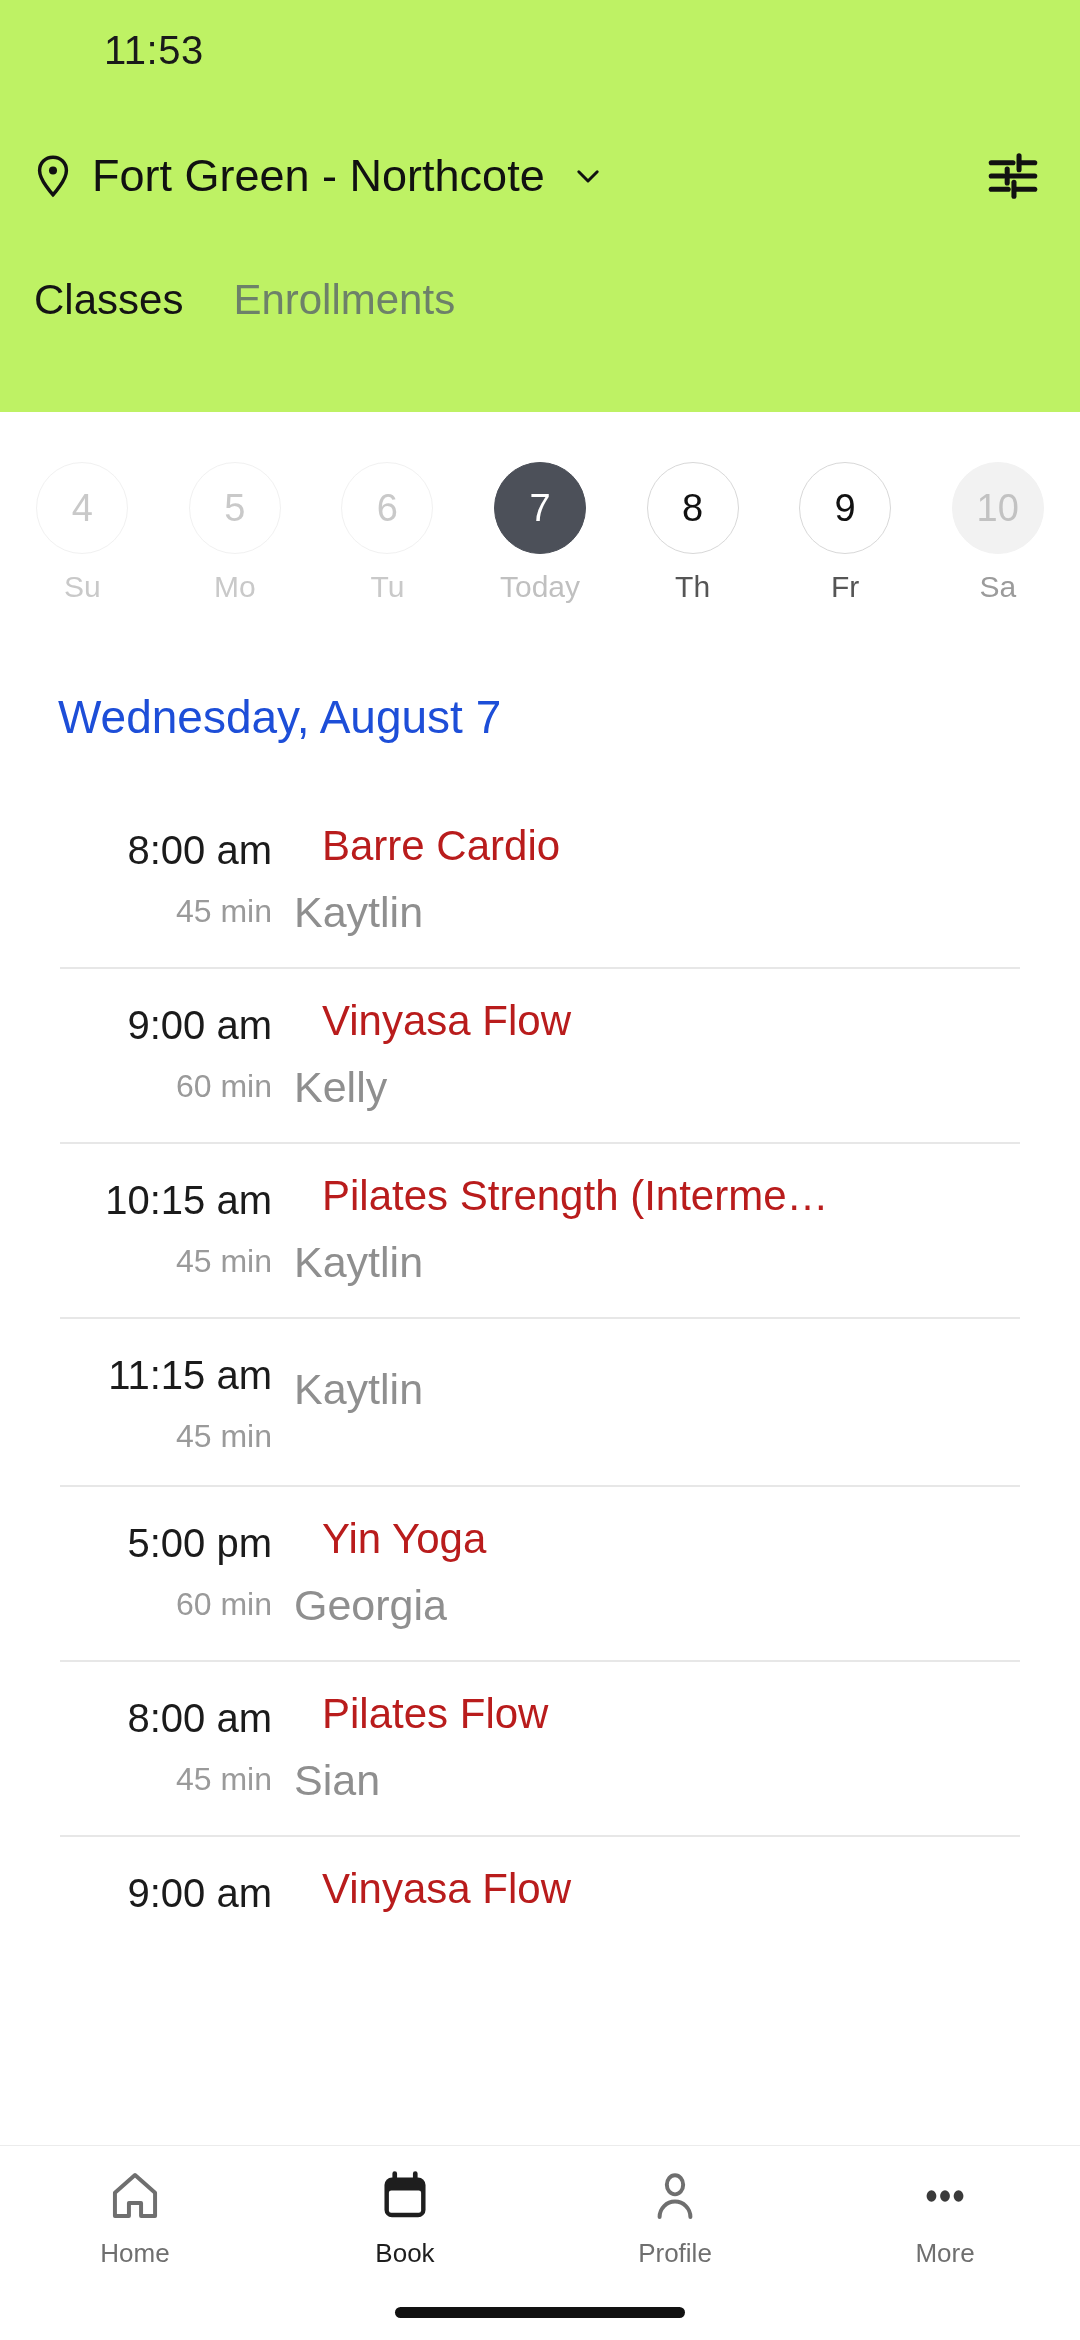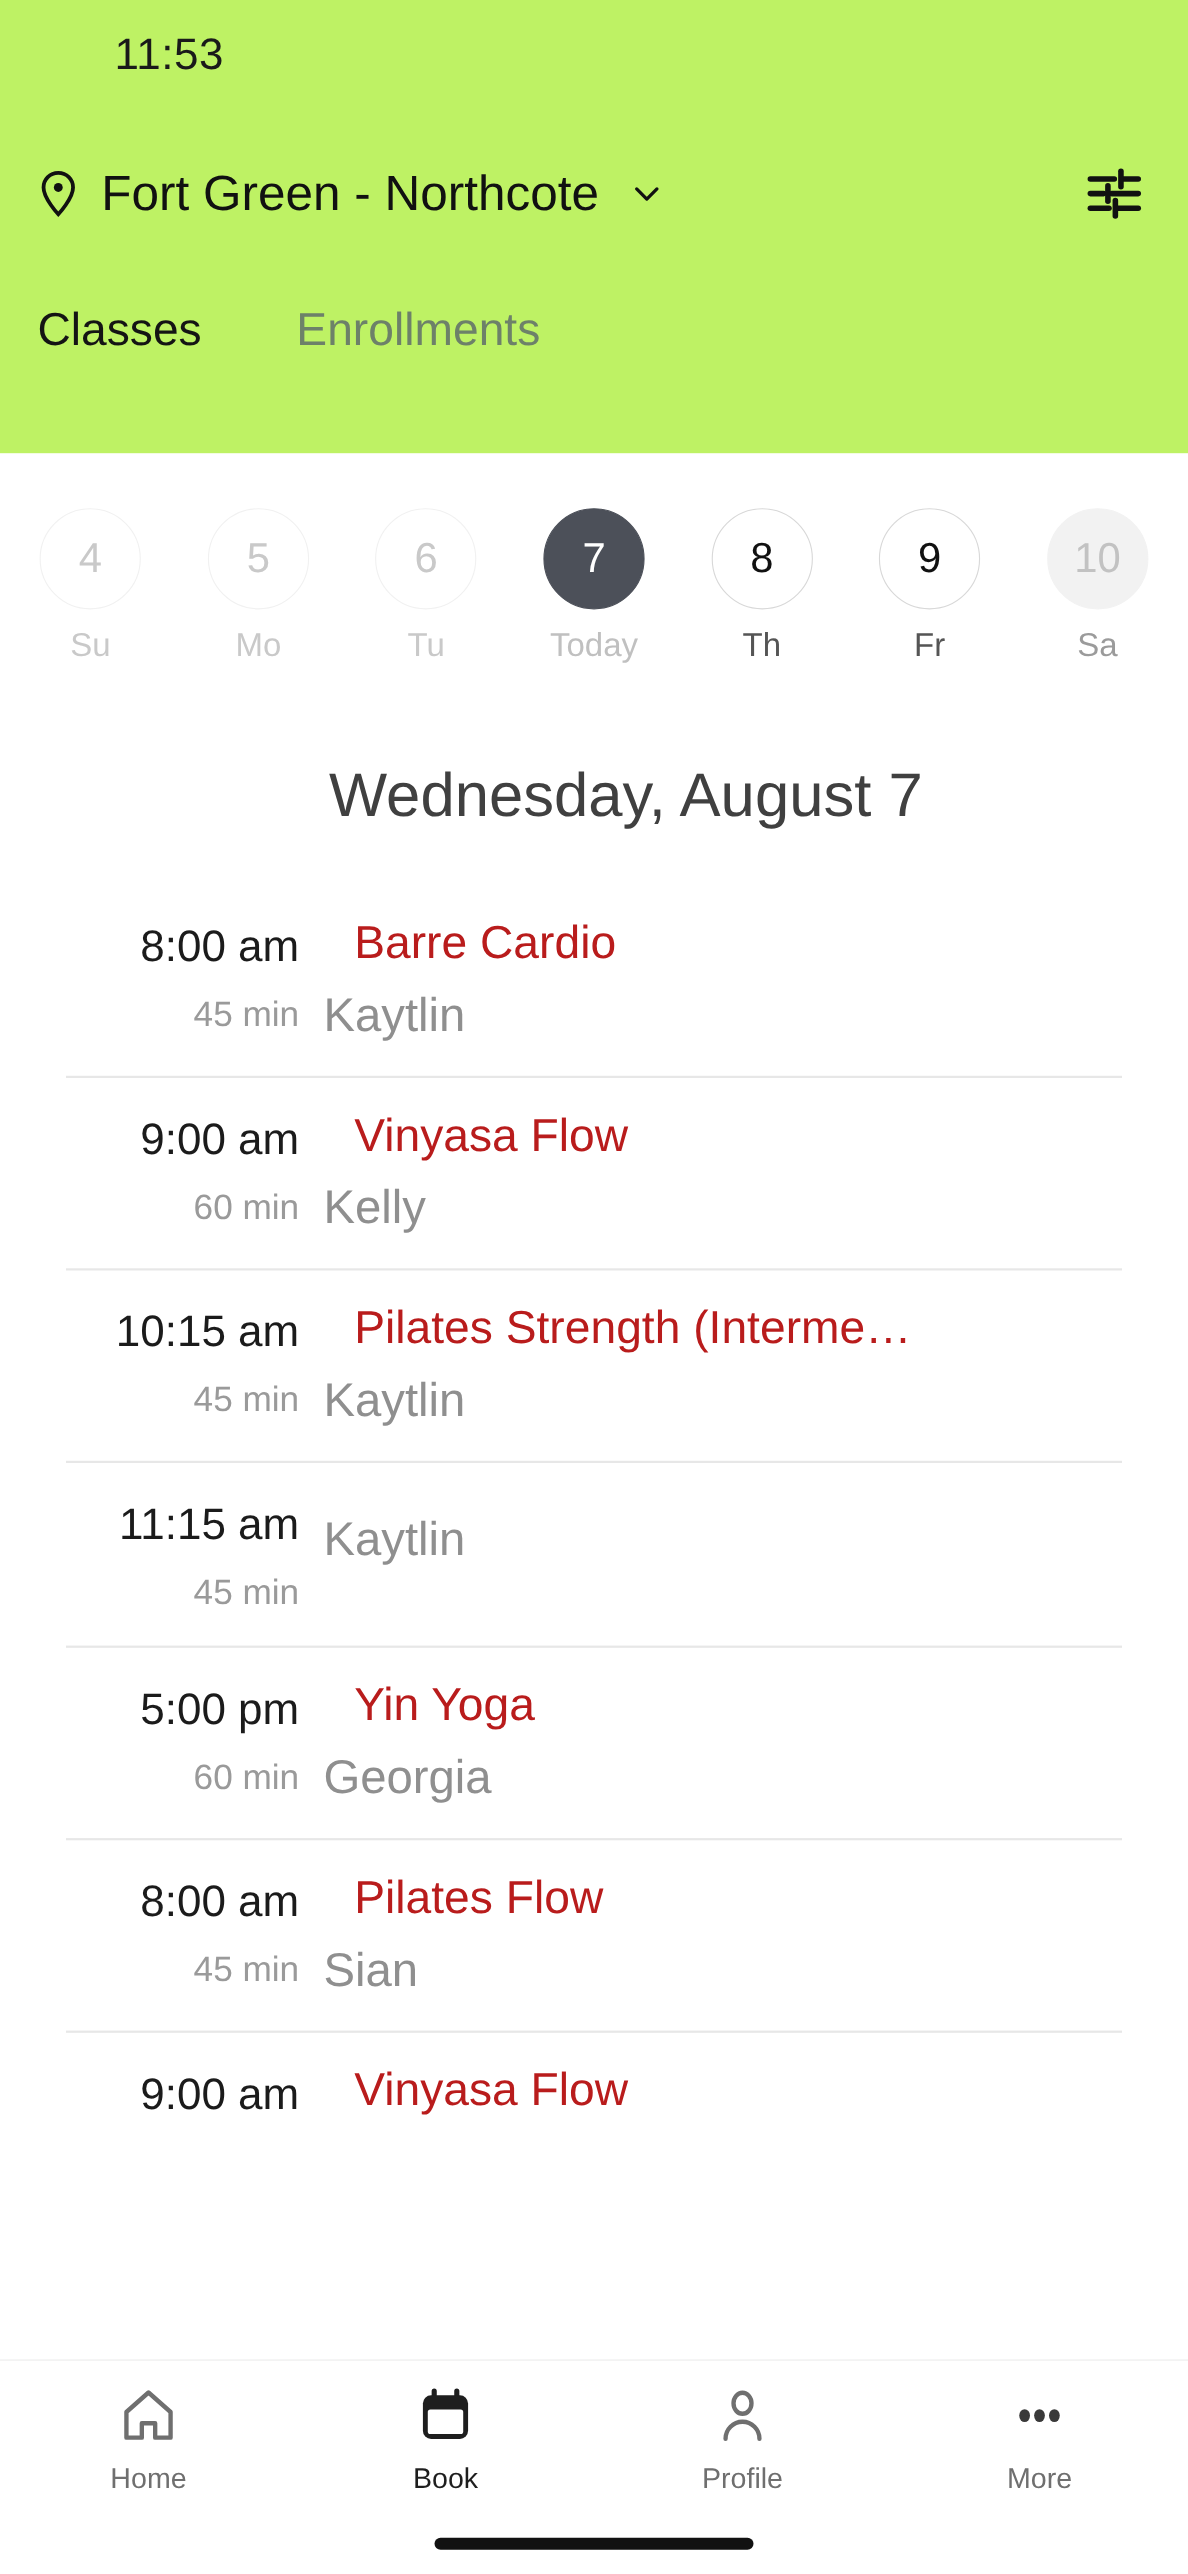--- a/index.html
+++ b/index.html
@@ -45,21 +45,21 @@
   }
   .chevron-icon { width:34px; height:34px; margin-left:26px; display:block; flex:0 0 34px; }
   .spacer { flex:1 1 auto; }
   .filter-icon { width:58px; height:58px; display:block; }
 
   .tabs {
     display:flex;
     align-items:flex-end;
     padding:0 24px;
     margin-top:42px;
-    gap:66px;
+    gap:30px;
   }
   .tab {
     font-size:42px;
     padding:4px 10px;
     white-space:nowrap;
   }
   .tab.active { color:#141414; }
   .tab.inactive { color:#6d8169; }
 
   
@@ -107,24 +107,23 @@
     font-size:30px;
     margin-top:16px;
   }
   .daylabel.past   { color:#c9c9c9; }
   .daylabel.selected { color:#c0c0c0; }
   .daylabel.future { color:#555555; }
   .daylabel.muted  { color:#9b9b9b; }
 
   
   .day-heading {
-    font-size:56px;
-    color:#404040;
+    font-size:46px;
+    color:#1d4ed8;
     padding:88px 0 0 58px;
-    text-align:center;
   }
 
   
   .classlist {
     margin-top:48px;
     position:relative;
   }
   .class-row {
     display:flex;
     align-items:flex-start;

